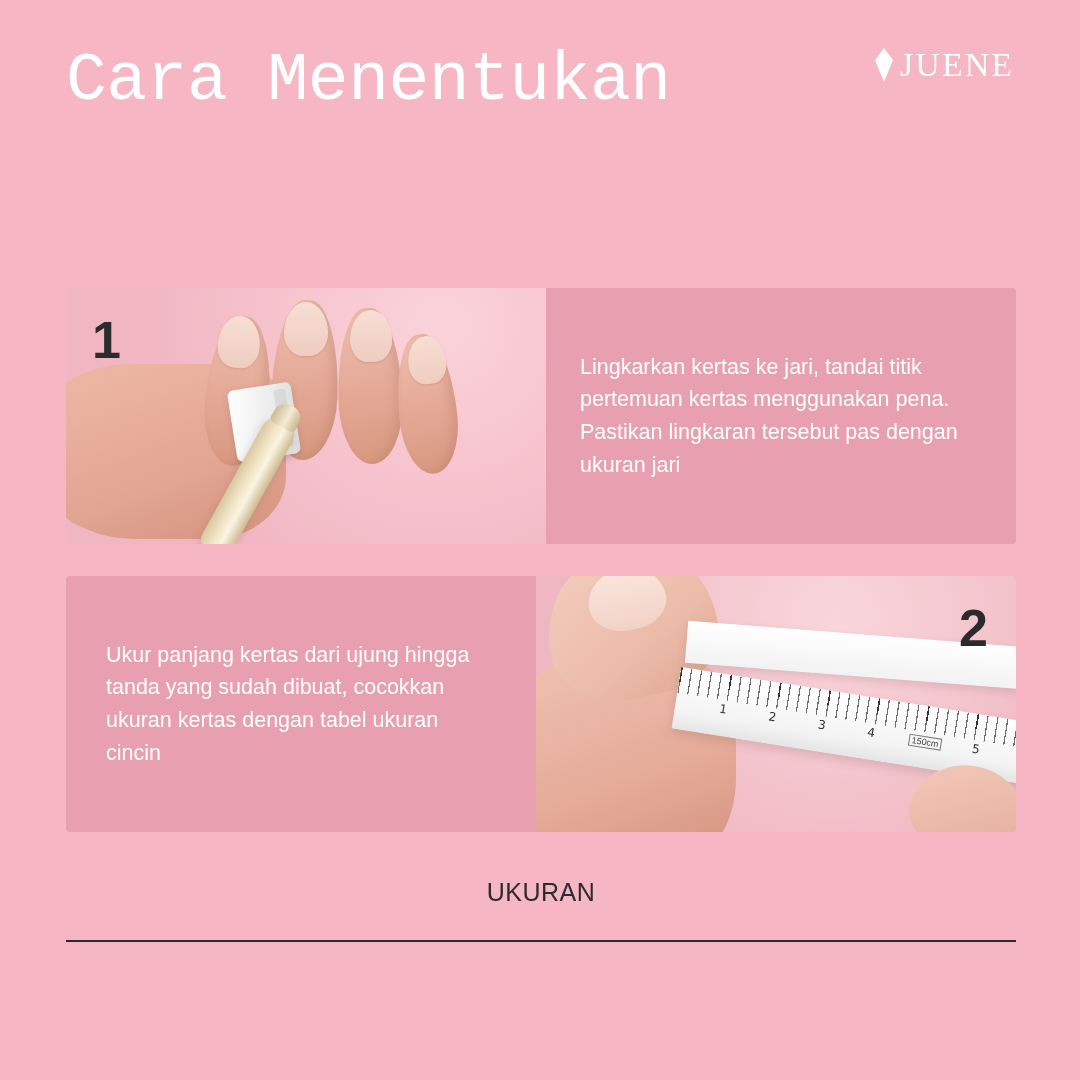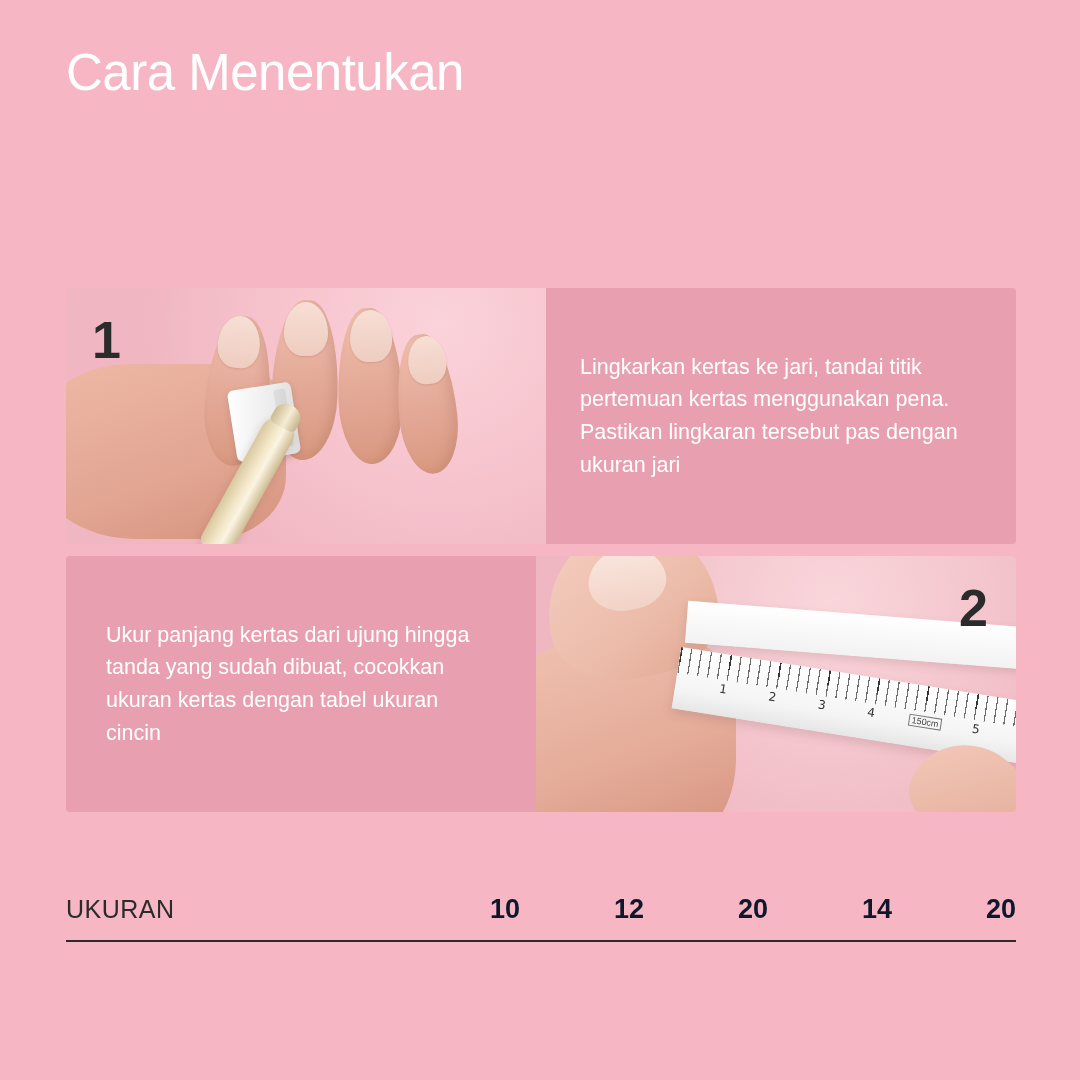--- a/index.html
+++ b/index.html
@@ -31,37 +31,38 @@
     color: #ffffff;
     line-height: 1;
   }
 
   
   .title {
     position: absolute;
     left: 66px; top: 48px;
     width: 780px;
     color: #ffffff;
-    font-size: 51px;
+    font-size: 68px;
     line-height: 0.97;
     font-weight: 400;
     letter-spacing: -0.5px;
+    font-family: Liberation Mono, monospace;
   }
   .title .l2 { display: block; }
 
   
   .step {
     position: absolute;
     display: flex;
     height: 256px;
     overflow: hidden;
     border-radius: 4px;
   }
   #step1 { left: 66px; top: 288px; width: 950px; }
-  #step2 { left: 66px; top: 556px; width: 950px; }
+  #step2 { left: 66px; top: 576px; width: 950px; }
 
   .photo {
     position: relative;
     width: 480px;
     height: 256px;
     flex: 0 0 480px;
     overflow: hidden;
   }
   .caption {
     flex: 1 1 auto;
@@ -236,20 +237,21 @@
   
   .table {
     position: absolute;
     left: 66px; top: 878px;
     width: 950px;
   }
   .trow {
     display: flex;
     align-items: center;
     height: 64px;
+    flex-direction: column;
   }
   .trow.head { border-bottom: 2px solid #2b2b2b; }
   .tlabel {
     flex: 0 0 330px;
     font-size: 25px;
     letter-spacing: 0.5px;
     color: #2b2b2b;
     font-weight: 400;
   }
   .tcells { flex: 1 1 auto; display: flex; }
@@ -259,20 +261,28 @@
     font-size: 27px;
     font-weight: 700;
     color: #0f172a;
   }
 </style>
 </head>
 <body>
 
 <div class="page">
 
+  <div class="brand">
+    <span class="brand-mark">
+      <svg width="20" height="34" viewBox="0 0 20 34">
+        <path d="M10 0 L19 12 L10 34 L1 12 Z" fill="#ffffff"></path>
+      </svg>
+    </span>
+    <span class="brand-name">JUENE</span>
+  </div>
 
   <h1 class="title">
     <span class="l1">Cara Menentukan</span>
   </h1>
 
   <div class="step" id="step1">
     <div class="photo">
       <div class="ph1-bg"></div>
       <div class="hand1">
         <div class="palm1"></div>

